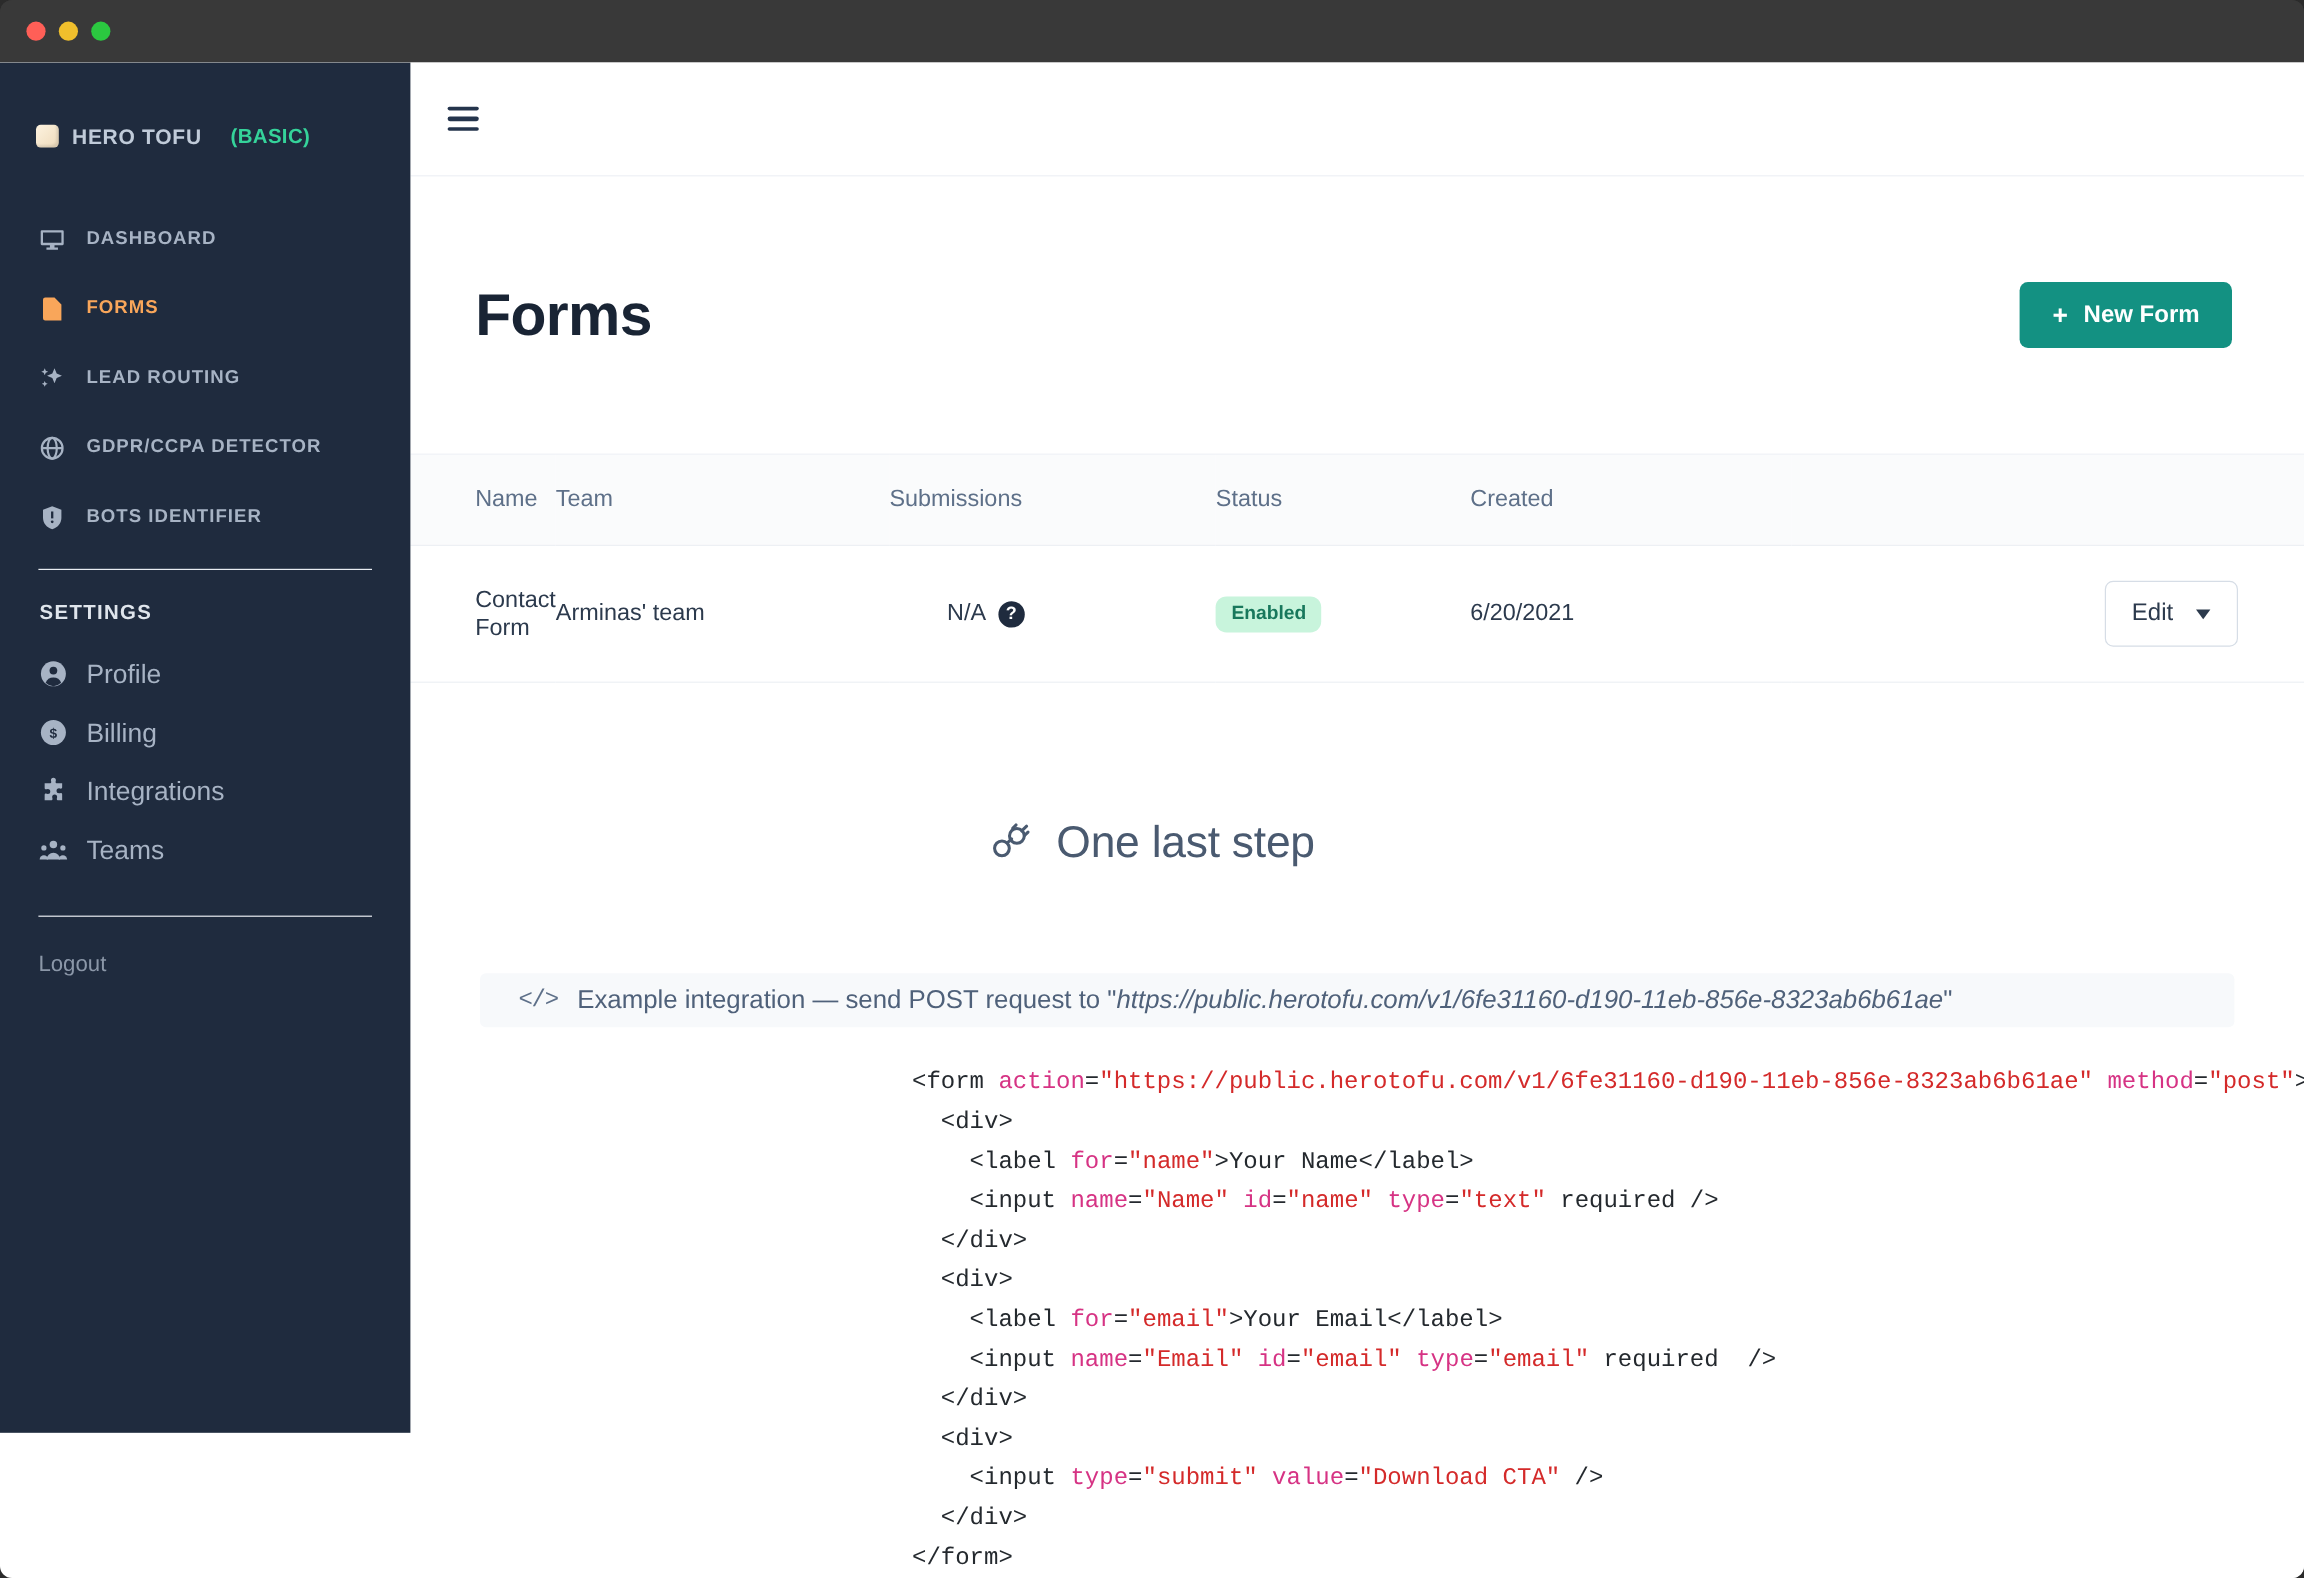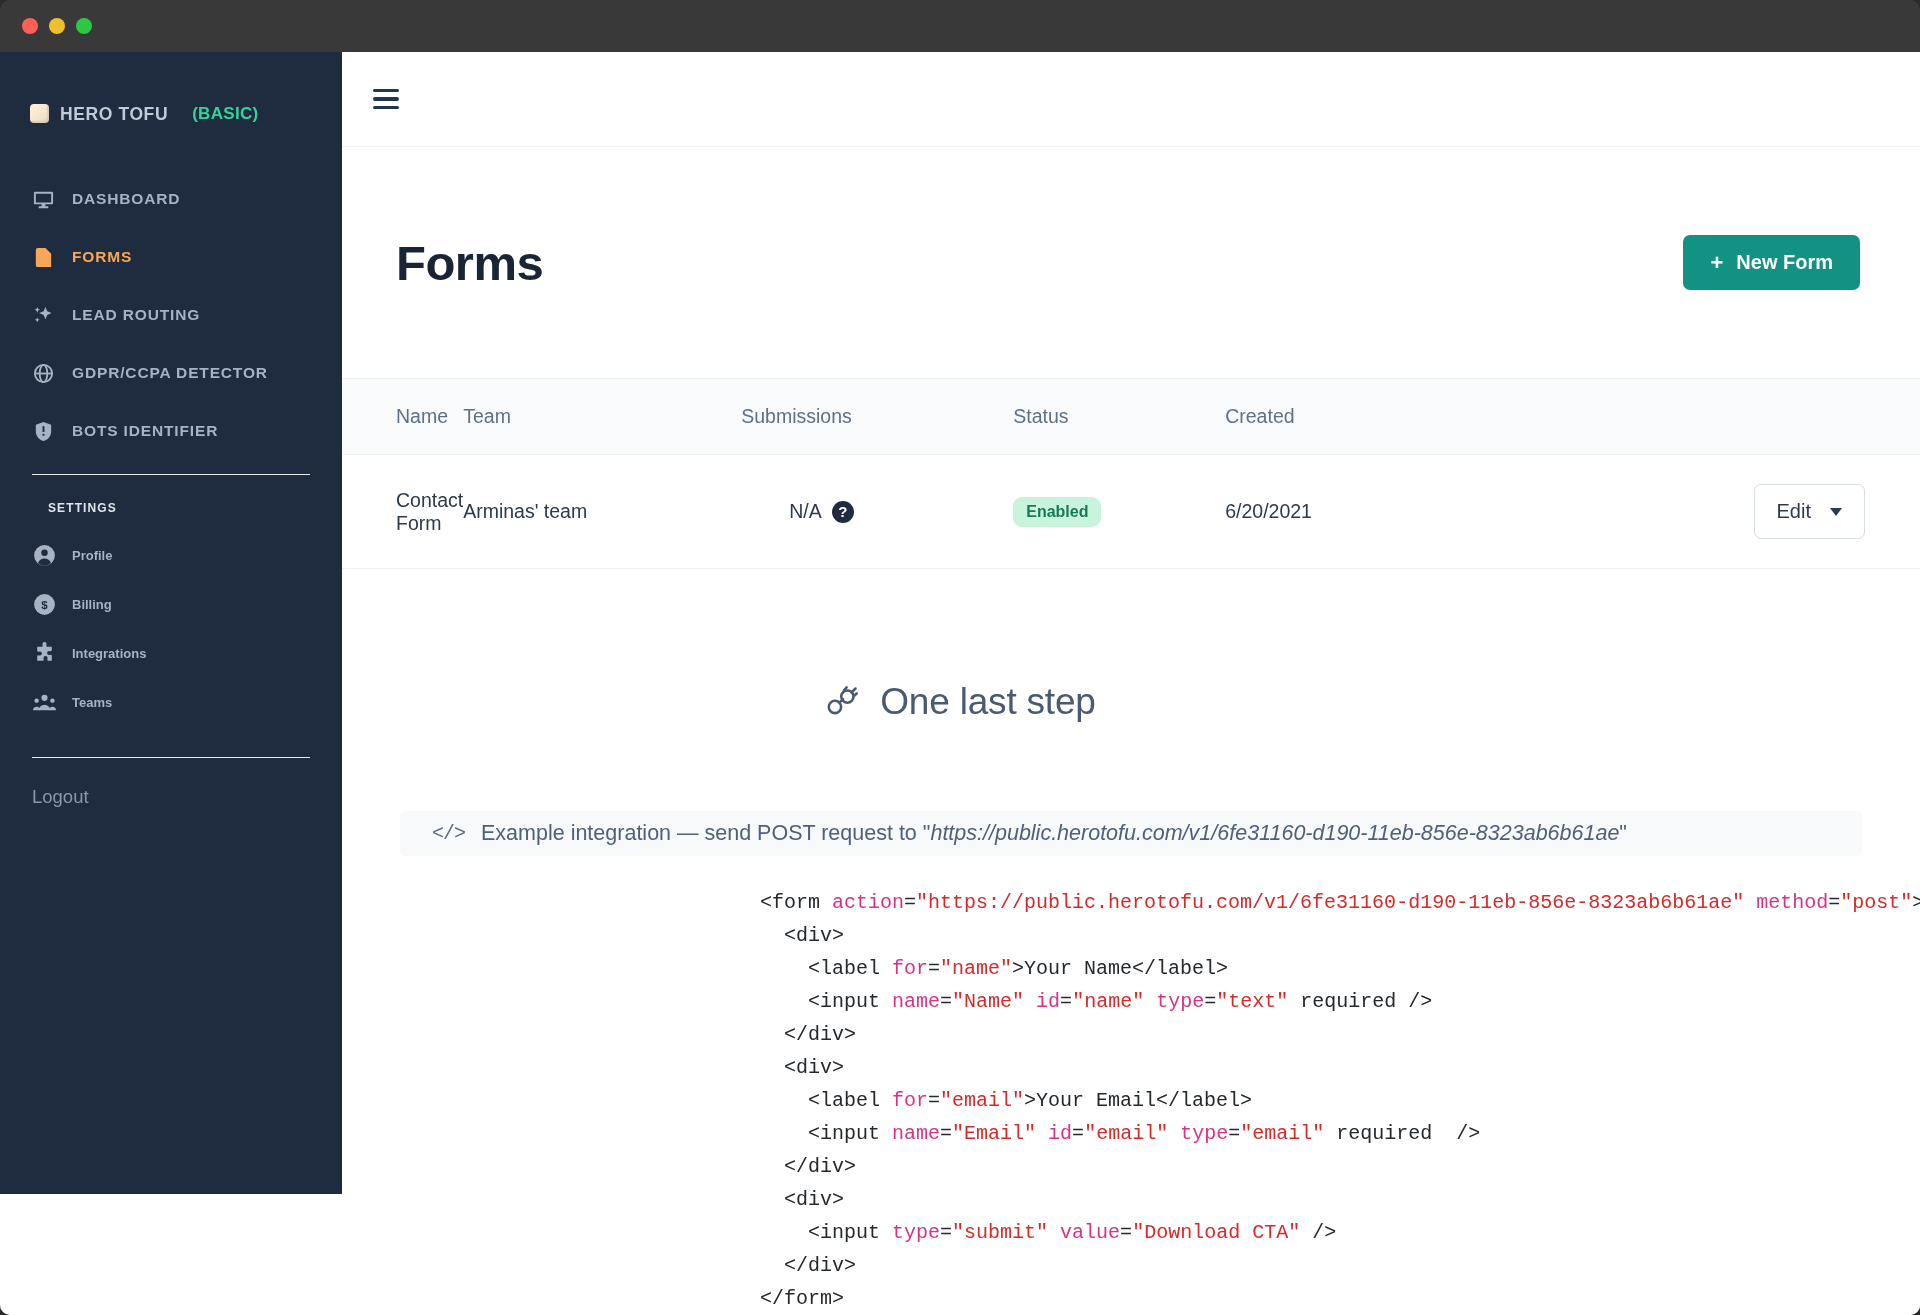--- a/index.html
+++ b/index.html
@@ -82,30 +82,30 @@
   }
   .nav-item.active .nav-label { color: #f9a65a; }
   .nav-ico { width: 23px; height: 23px; display: block; flex: 0 0 23px; }
   .nav-ico svg { display: block; width: 23px; height: 23px; }
 
   .sb-divider {
     height: 1px; background: #e9edf2;
     margin: 26px 32px 26px 32px;
   }
   #settings-heading {
-    font-size: 12px; font-weight: 700; letter-spacing: 1.1px;
-    color: #dfe5ec; padding-left: 48px; margin-bottom: 26px;
+    font-size: 17px; font-weight: 700; letter-spacing: 1.1px;
+    color: #dfe5ec; padding-left: 33px; margin-bottom: 26px;
   }
   .set-item {
     display: flex; align-items: center; gap: 15px;
     padding-left: 32px; height: 29px; margin-bottom: 20px;
     cursor: pointer;
   }
   .set-item .set-label {
-    font-size: 13px; color: #a7b3c4; font-weight: 700;
+    font-size: 22px; color: #a7b3c4; font-weight: 400;
   }
   .set-ico { width: 25px; height: 25px; flex: 0 0 25px; }
   .set-ico svg { display:block; width:25px; height:25px; }
 
   #logout {
     padding-left: 32px; font-size: 18.5px; color: #8b97a8;
     margin-top: 28px; cursor: pointer;
   }
 
   

